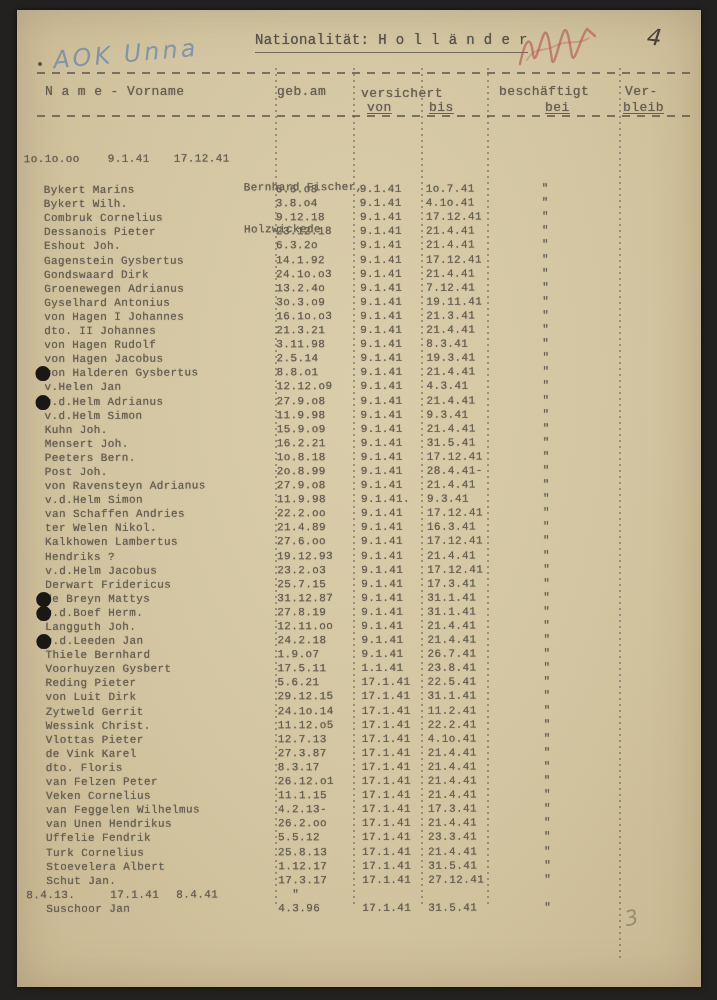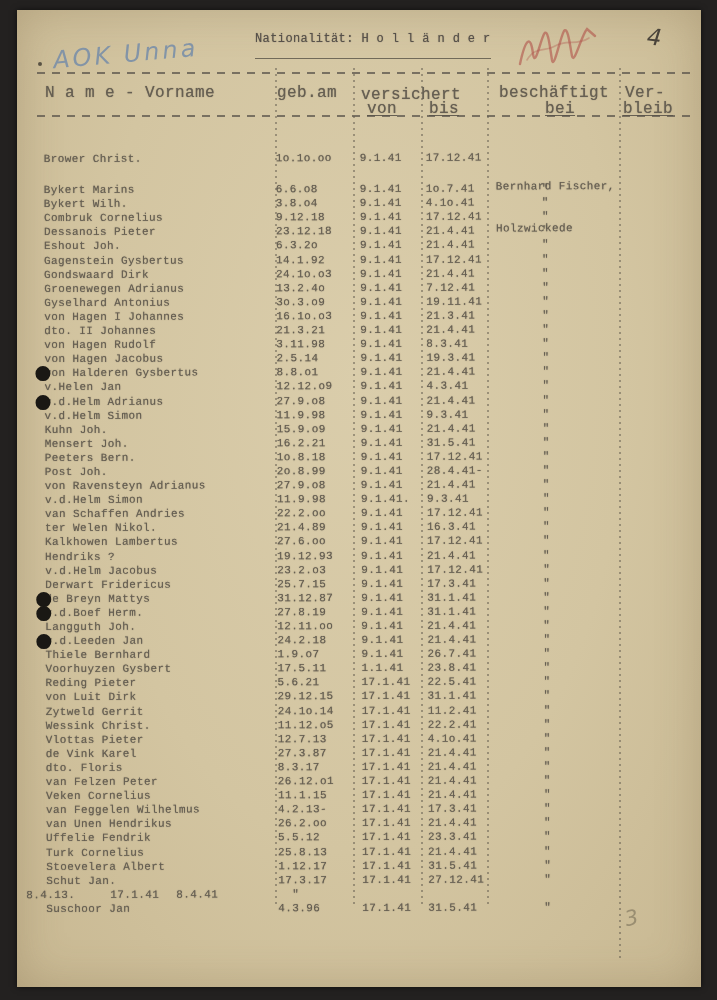--- a/index.html
+++ b/index.html
@@ -15,22 +15,22 @@
     box-shadow: inset 0 0 45px rgba(115,95,60,.28), 0 0 6px rgba(0,0,0,.6);
   }
   .t{
     font-family:"Liberation Mono","DejaVu Sans Mono",monospace;
     color:#665f52;
     text-shadow:0 0 1px rgba(102,95,82,.85);
     letter-spacing:.4px;
     white-space:nowrap;
   }
   .title{
-    position:absolute;left:238px;top:22px;font-size:12px;
-    padding-bottom:12px;border-bottom:1.6px solid rgba(88,82,70,.8);
+    position:absolute;left:238px;top:22px;font-size:14px;
+    padding-bottom:4px;border-bottom:1.6px solid rgba(88,82,70,.8);
     color:#57514a;
   }
   .aok{
     position:absolute;left:36px;top:30px;
     font-family:"DejaVu Sans",sans-serif;font-style:italic;
     font-size:24px;color:#7b90a8;letter-spacing:3px;
     transform:rotate(-5deg);opacity:.9;
   }
   .pgnum{
     position:absolute;left:630px;top:14px;
@@ -52,21 +52,21 @@
   .rule-mid{top:105px;}
   .vsep{
     position:absolute;top:58px;width:2px;opacity:.65;
     background:repeating-linear-gradient(180deg,rgba(98,91,78,.8) 0 2px,transparent 2px 6px);
   }
   .vs1{left:258px;height:840px;}
   .vs2{left:336px;height:840px;}
   .vs3{left:404px;height:840px;}
   .vs4{left:470px;height:840px;}
   .vs5{left:602px;height:892px;}
-  .hd{position:absolute;font-size:16px;}
+  .hd{position:absolute;font-size:13px;}
   .hd-name{left:28px;top:74px;}
   .hd-geb{left:260px;top:74px;}
   .hd-vers{left:344px;top:76px;width:126px;text-align:left;}
   .hd-besch{left:482px;top:74px;}
   .hd-ver{left:608px;top:74px;font-family:Liberation Mono, monospace;}
   .hd2{text-decoration:underline;text-underline-offset:2px;}
   .hd-von{left:350px;top:90px;}
   .hd-bis{left:412px;top:90px;}
   .hd-bei{left:520px;top:90px;margin-left:8px;}
   .hd-bleib{left:606px;top:90px;}
@@ -122,21 +122,20 @@
   <div class="rule rule-mid"></div>
 
   <div class="vsep vs1"></div>
   <div class="vsep vs2"></div>
   <div class="vsep vs3"></div>
   <div class="vsep vs4"></div>
   <div class="vsep vs5"></div>
 
   <div class="rows t" id="rows">
     <div class="row row-first">
-      <span class="c-name">Brower Christ.</span>
       <span class="c-geb">1o.1o.oo</span>
       <span class="c-von">9.1.41</span>
       <span class="c-bis">17.12.41</span>
       <span class="c-bei">
         <div>Bernhard Fischer,</div>
         <div>Holzwickede</div>
       </span>
     </div>
   <div class="row">
     <span class="c-name">Bykert Marins</span>

